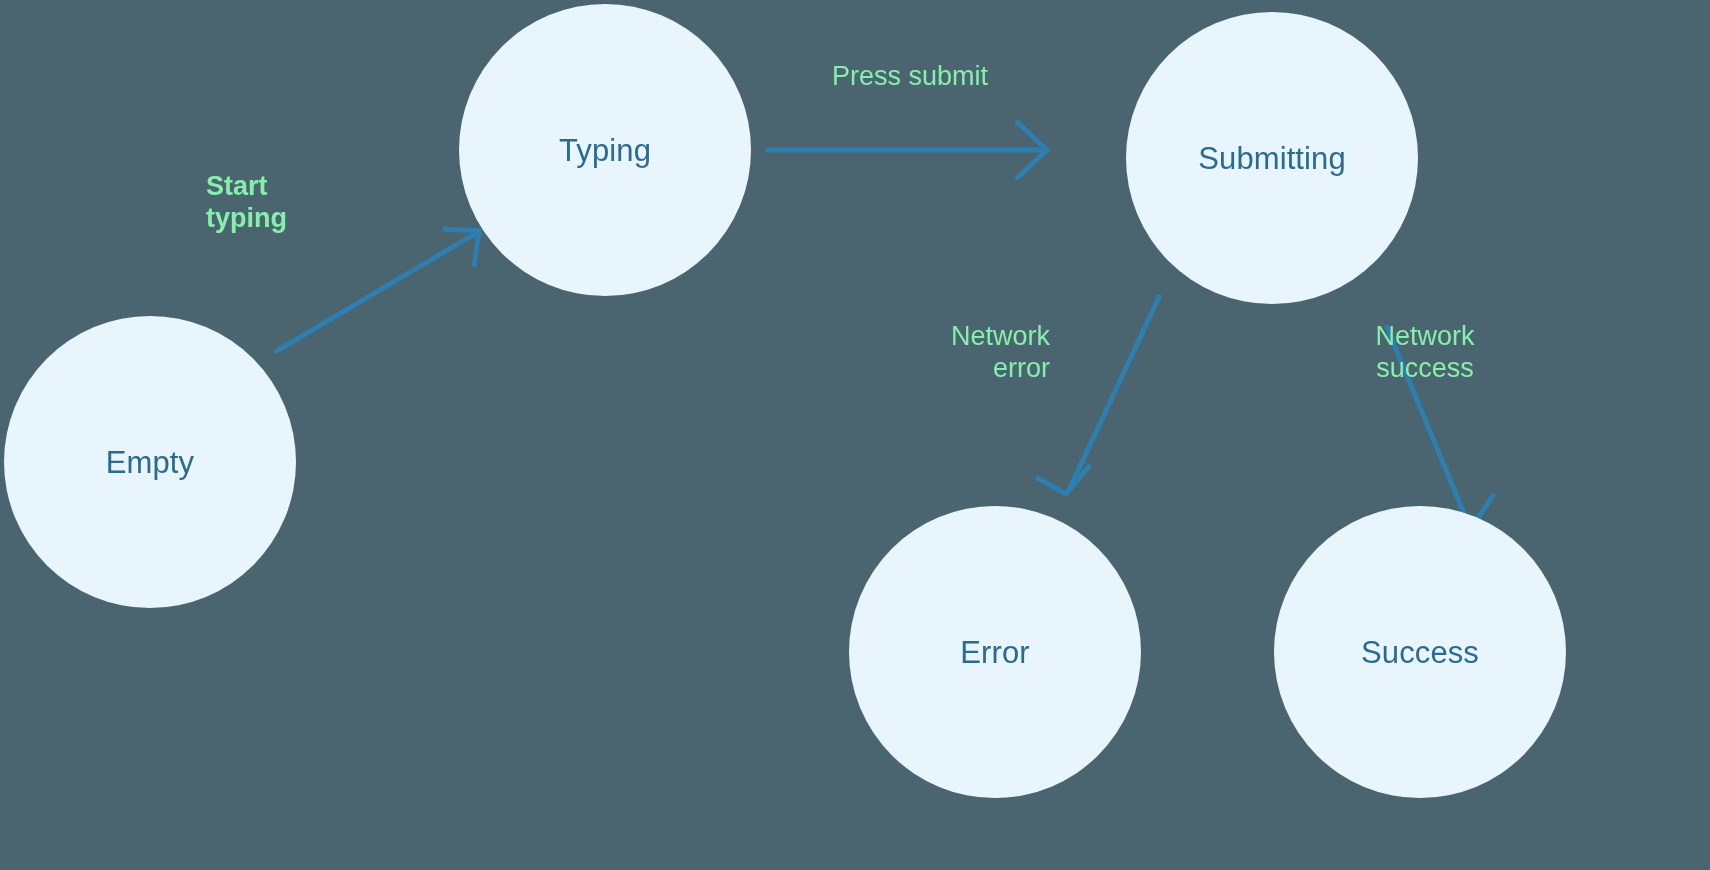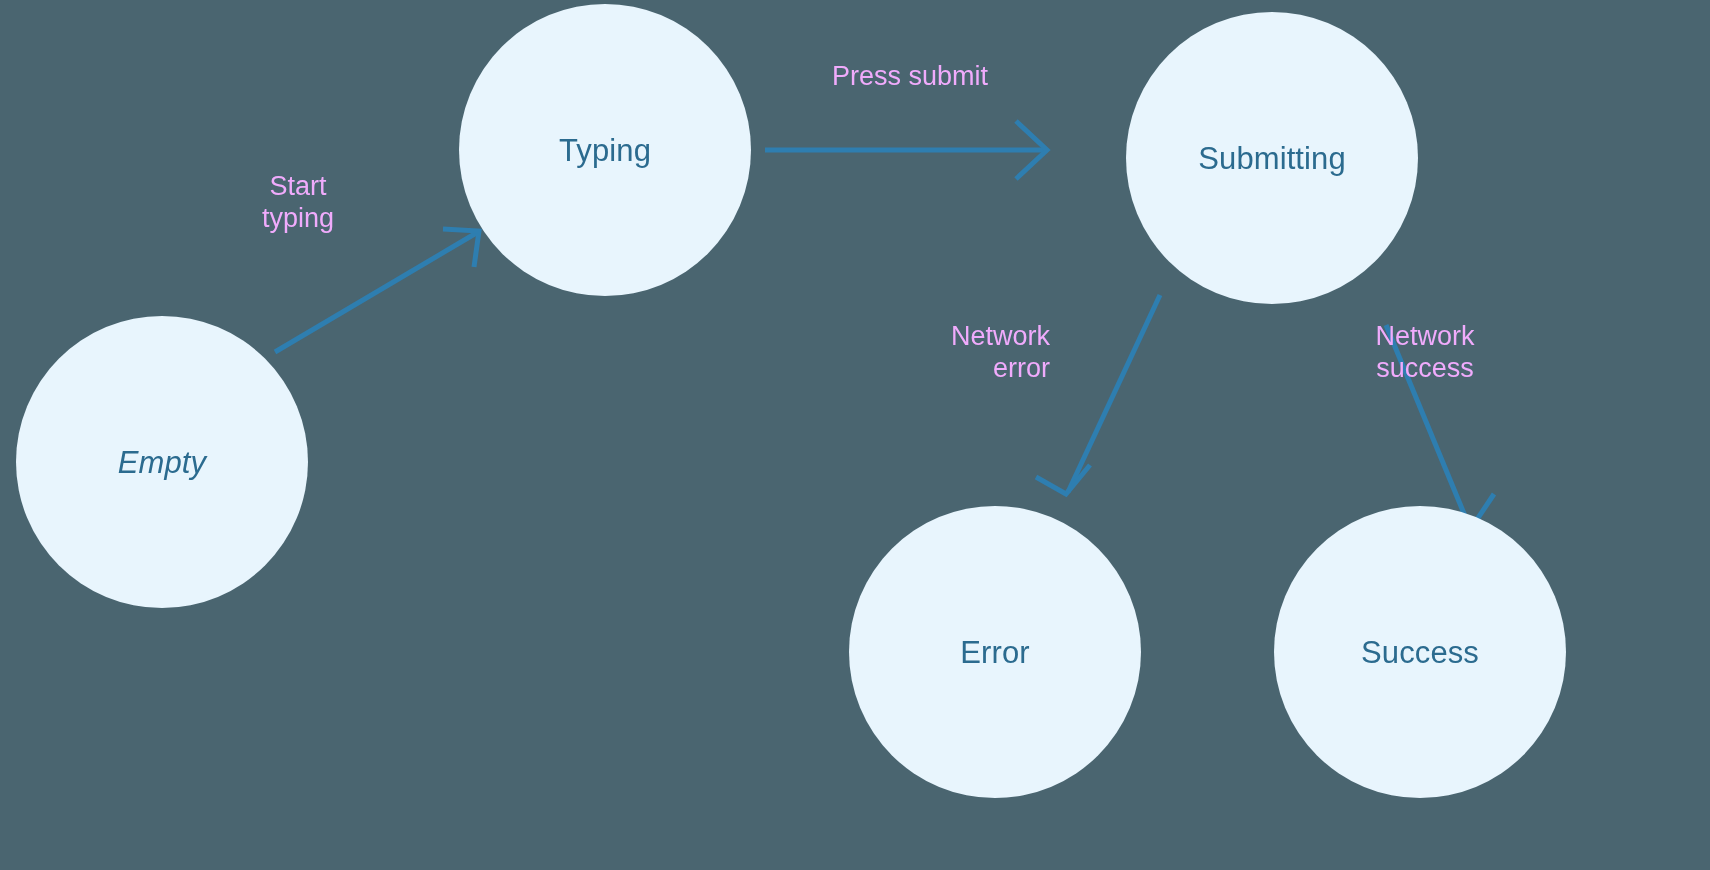--- a/index.html
+++ b/index.html
@@ -32,27 +32,27 @@
   .node-label {
     color: #2b6b8f;
     font-size: 31px;
     font-weight: 400;
     letter-spacing: 0.1px;
     white-space: nowrap;
     line-height: 1;
   }
   .edge-label {
     position: absolute;
-    color: #f0abfc;
+    color: #86efac;
     font-size: 27px;
     font-weight: 400;
     line-height: 1.18;
     white-space: pre-line;
   }
-  .el-start-typing { left: 222px; top: 171px; width: 152px; text-align: center; }
+  .el-start-typing { left: 206px; top: 171px; width: 152px; text-align: left; font-weight: bold; }
   .el-press-submit { left: 796px; top: 61px; width: 228px; text-align: center; }
   .el-network-error { left: 850px; top: 321px; width: 200px; text-align: right; }
   .el-network-success { left: 1345px; top: 321px; width: 160px; text-align: center; }
 </style>
 </head>
 <body>
 
 <div id="stage">
 
   <svg class="layer-edges" viewBox="0 0 1710 870" aria-hidden="true">
@@ -74,21 +74,21 @@
       </g>
 
       <g>
         <line x1="1386" y1="325" x2="1470" y2="528"></line>
         <polyline points="1494,494 1470,530 1432,514"></polyline>
       </g>
 
     </g>
   </svg>
 
-  <div class="node" style="left:16px; top:316px; width:292px; height:292px;font-style:italic;">
+  <div class="node" style="left:4px; top:316px; width:292px; height:292px;">
     <span class="node-label">Empty</span>
   </div>
 
   <div class="node" style="left:459px; top:4px; width:292px; height:292px;">
     <span class="node-label">Typing</span>
   </div>
 
   <div class="node" style="left:1126px; top:12px; width:292px; height:292px;">
     <span class="node-label">Submitting</span>
   </div>

